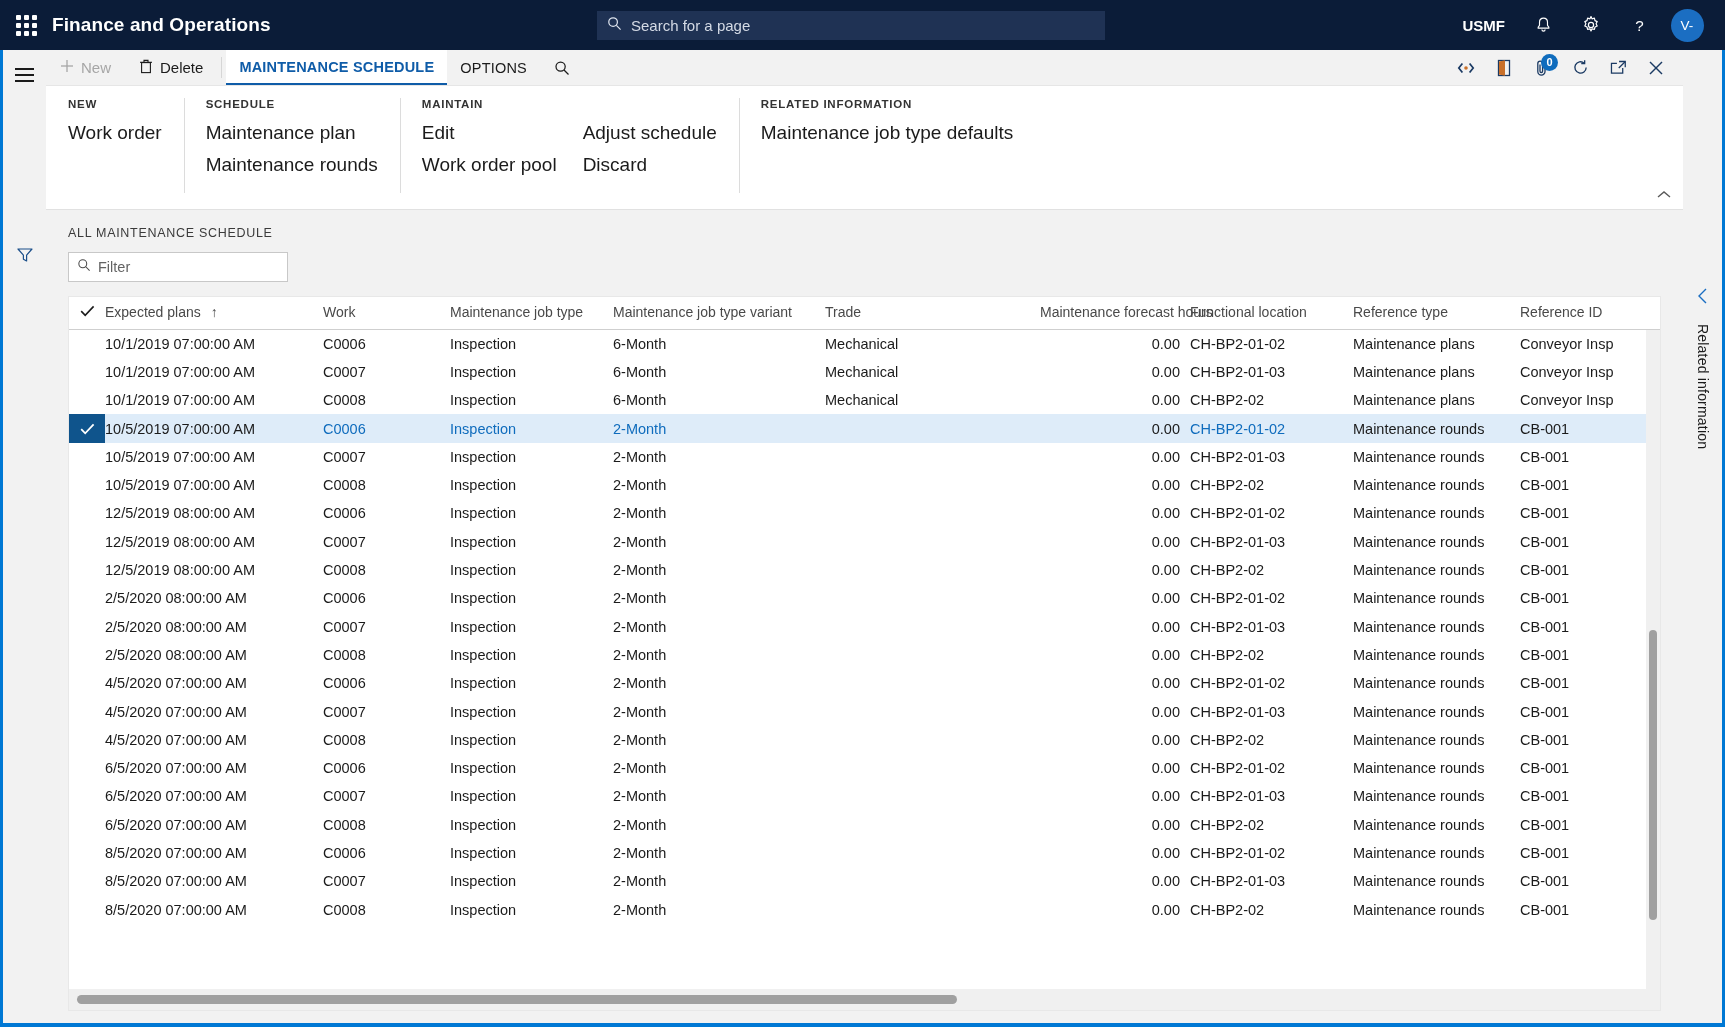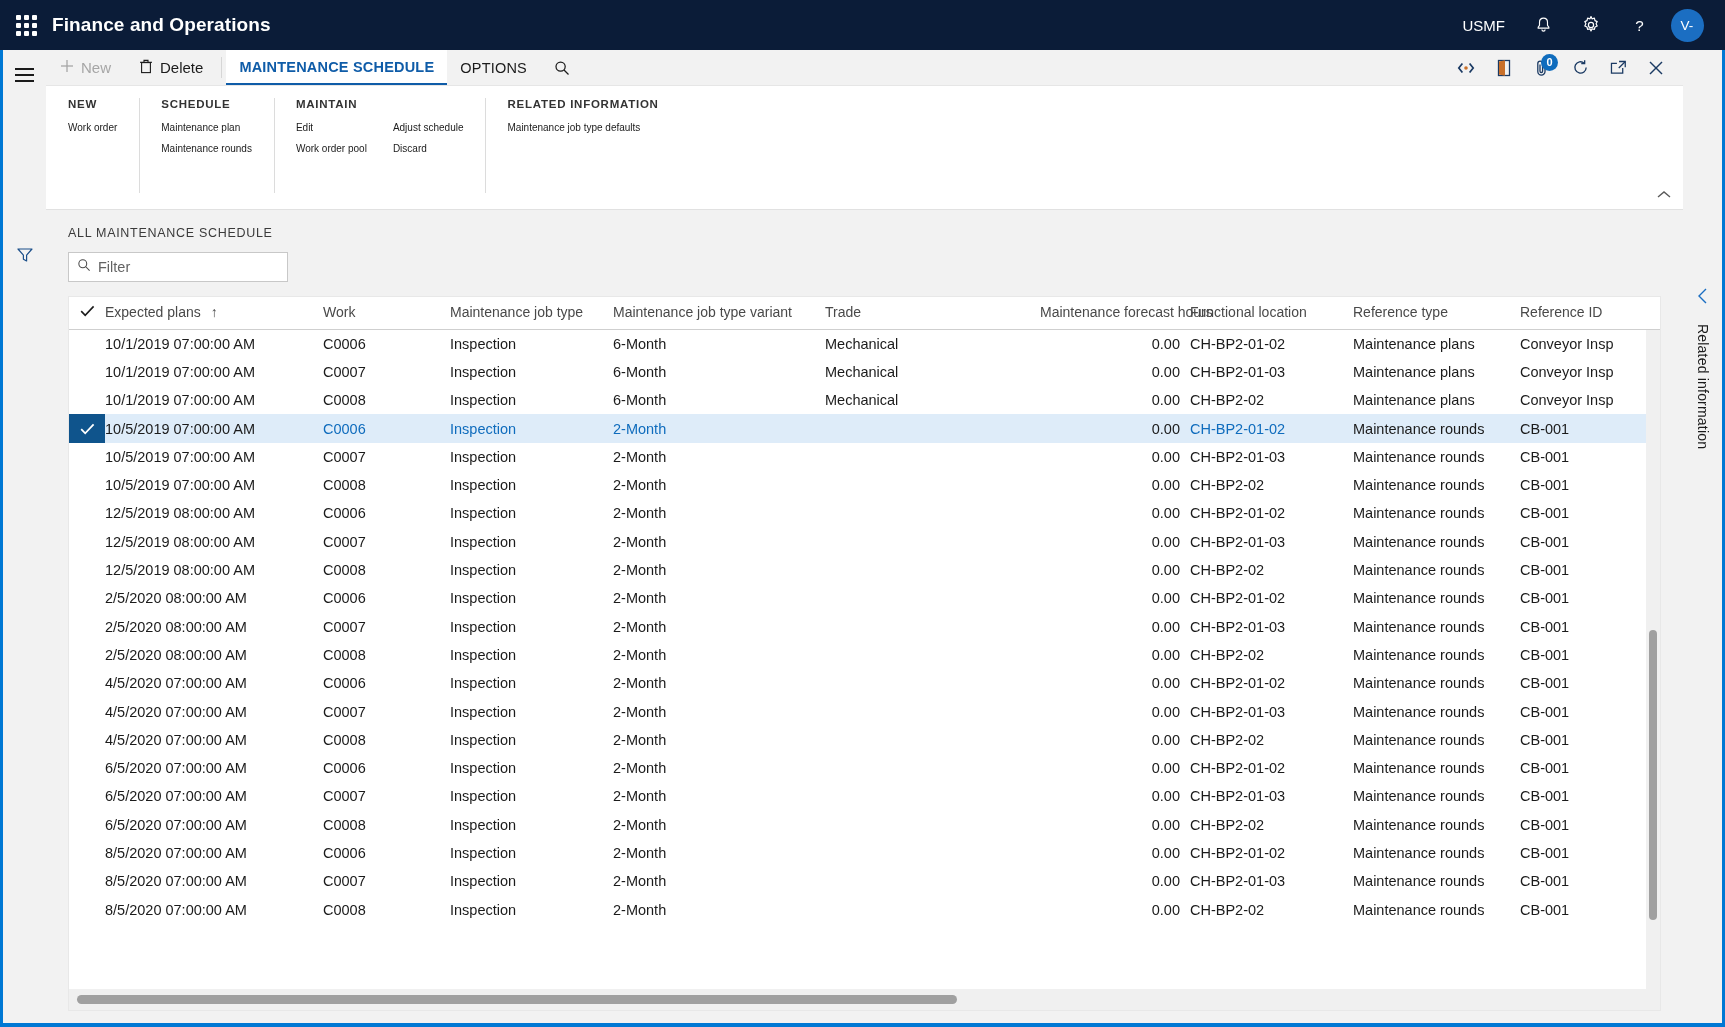--- a/index.html
+++ b/index.html
@@ -28,21 +28,21 @@
   .searchwrap input {
     background: transparent; border: 0; outline: 0; color: #e8ecf3;
     font-size: 15px; font-family: inherit; width: 100%;
   }
   .searchwrap input::placeholder { color: #d4dae5; opacity: 1; }
   .topright { margin-left: auto; display: flex; align-items: center; gap: 0px; padding-right: 14px; }
   .topright > div {
     height: 50px; display: flex; align-items: center; justify-content: center;
     min-width: 48px; cursor: pointer;
   }
-  .company { font-size: 15px; color: #fff; padding: 0 14px; }
+  .company { font-size: 15px; color: #fff; padding: 0 14px; font-weight: bold; }
   .avatar {
     width: 33px; height: 33px; border-radius: 50%; background: #1b6ec2; color: #fff;
     display: flex; align-items: center; justify-content: center; font-size: 13.5px; font-weight: 400;
   }
 
   
   .body { flex: 1 1 auto; display: flex; min-height: 0; background: #5eead4; }
 
   .leftrail {
     width: 46px; flex: 0 0 46px; background: #f2f2f2; position: relative;
@@ -91,21 +91,21 @@
   .rgroup { padding: 0 22px; position: relative; min-width: 0; }
   .rgroup + .rgroup::before {
     content: ""; position: absolute; left: 0; top: 0; bottom: 16px; width: 1px; background: #dcdcdc;
   }
   .rhead {
     font-size: 11.5px; color: #333; letter-spacing: .75px; font-weight: 600;
     text-transform: uppercase; margin-bottom: 12px; white-space: nowrap;
   }
   .rcols { display: flex; gap: 26px; }
   .rcol { display: flex; flex-direction: column; gap: 10px; }
-  .ritem { font-size: 10px; color: #1b1b1b; cursor: pointer; white-space: nowrap; }
+  .ritem { font-size: 19px; color: #1b1b1b; cursor: pointer; white-space: nowrap; }
   .ribbon-collapse { position: absolute; right: 12px; bottom: 6px; cursor: pointer; }
 
   
   .gridarea {
     flex: 1 1 auto; background: #f2f2f2; padding: 16px 0 0 22px; min-height: 0;
     display: flex; flex-direction: column;
   }
   .grid-caption {
     font-size: 12.5px; color: #3a3a3a; letter-spacing: .7px; text-transform: uppercase;
     margin-bottom: 12px;
@@ -183,20 +183,29 @@
           <i></i>
           <i></i>
           <i></i>
           <i></i>
           <i></i>
           <i></i>
         </div>
     </div>
     <div class="brand">Finance and Operations</div>
 
+    <div class="searchwrap">
+      <span class="mag">
+        <svg width="15" height="15" viewBox="0 0 16 16">
+            <circle cx="6.5" cy="6.5" r="4.6" fill="none" stroke="#dfe5ef" stroke-width="1.3"></circle>
+            <line x1="10" y1="10" x2="14.5" y2="14.5" stroke="#dfe5ef" stroke-width="1.3"></line>
+          </svg>
+      </span>
+      <input type="text" placeholder="Search for a page" style="">
+    </div>
 
     <div class="topright">
       <div class="company">USMF</div>
       <div>
         <svg width="19" height="19" viewBox="0 0 20 20">
             <path d="M10 2.2c-2.5 0-4.2 1.9-4.2 4.3v3.3L4.4 11.8v.9h11.2v-.9l-1.4-2V6.5c0-2.4-1.7-4.3-4.2-4.3z" fill="none" stroke="#fff" stroke-width="1.2"></path>
             <path d="M8.3 14.2a1.7 1.7 0 003.4 0" fill="none" stroke="#fff" stroke-width="1.2"></path>
           </svg>
       </div>
       <div>

